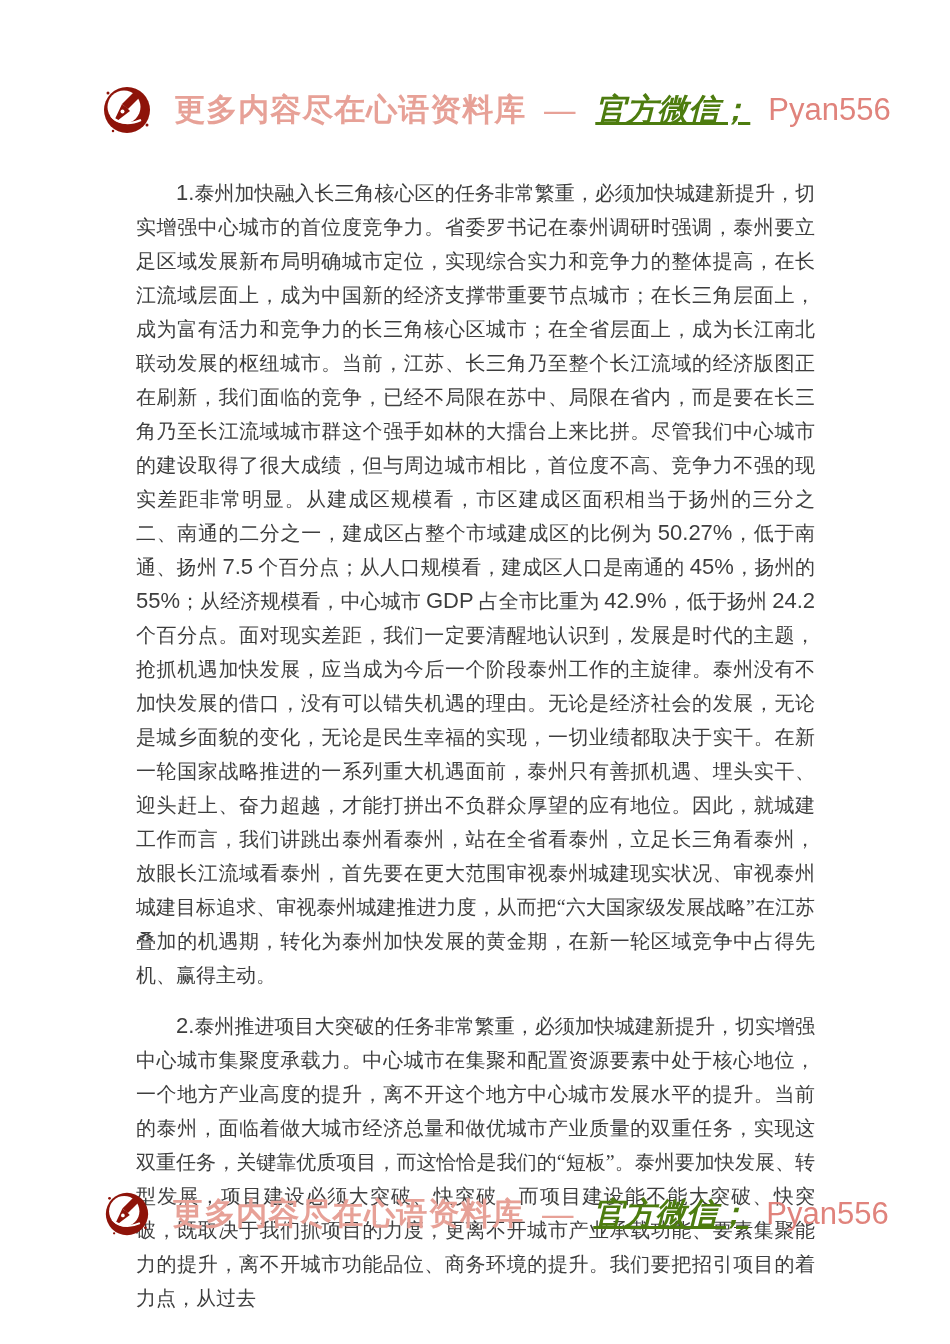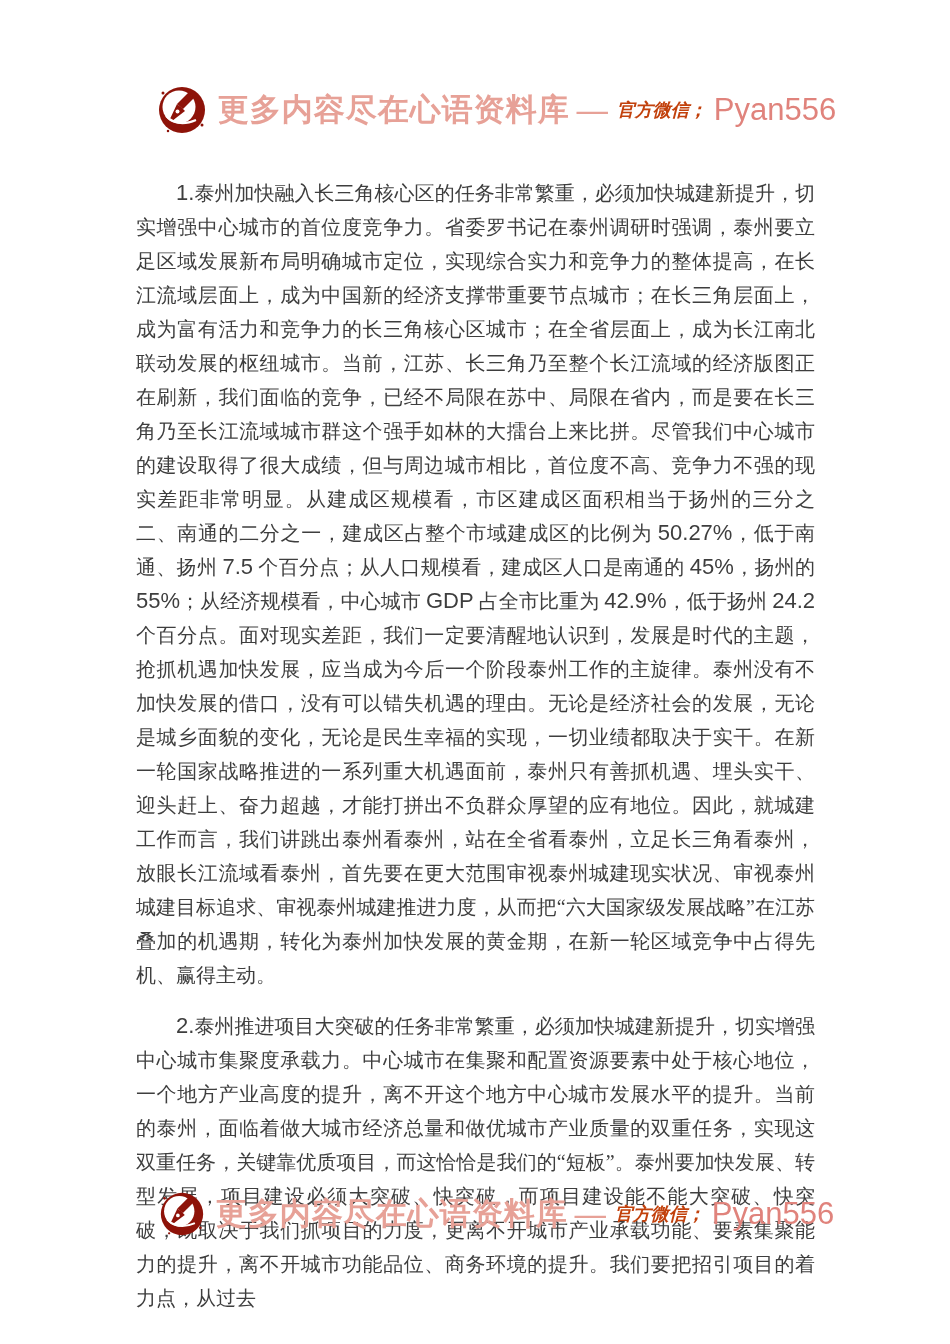--- a/index.html
+++ b/index.html
@@ -8,46 +8,47 @@
     height: 1344px;
     background: #ffffff;
     position: relative;
     overflow: hidden;
     font-family: "Liberation Serif", serif;
   }
   .banner {
     display: flex;
     align-items: center;
     justify-content: center;
-    gap: 7px;
+    gap: 18px;
     padding-left: 43px;
   }
   .banner--top { padding-top: 84px; }
   .banner--bottom { position: absolute; top: 1190px; left: 0; right: 0; }
   .banner .logo { width: 50px; height: 52px; flex: 0 0 auto; margin-right: 4px; }
   .banner--bottom .logo { width: 46px; height: 48px; }
   .brand-text {
     font-size: 31px;
     color: #e7a197;
     letter-spacing: 1px;
     font-weight: bold;
     font-family: "Liberation Serif", serif;
   }
   .brand-sep {
     font-size: 31px;
     color: #e7a197;
     font-weight: bold;
     margin: 0 2px 0 0;
   }
   .wechat-label {
-    font-size: 18px;
-    color: #c2410c;
+    font-size: 31px;
+    color: #4d7c0f;
     font-style: italic;
     font-weight: bold;
     font-family: "Liberation Serif", serif;
+    text-decoration: underline;
   }
   .wechat-id {
     font-family: "Liberation Sans", sans-serif;
     font-size: 31px;
     color: #e0837c;
     margin-left: 0;
   }
   .doc {
     position: absolute;
     top: 176px;

